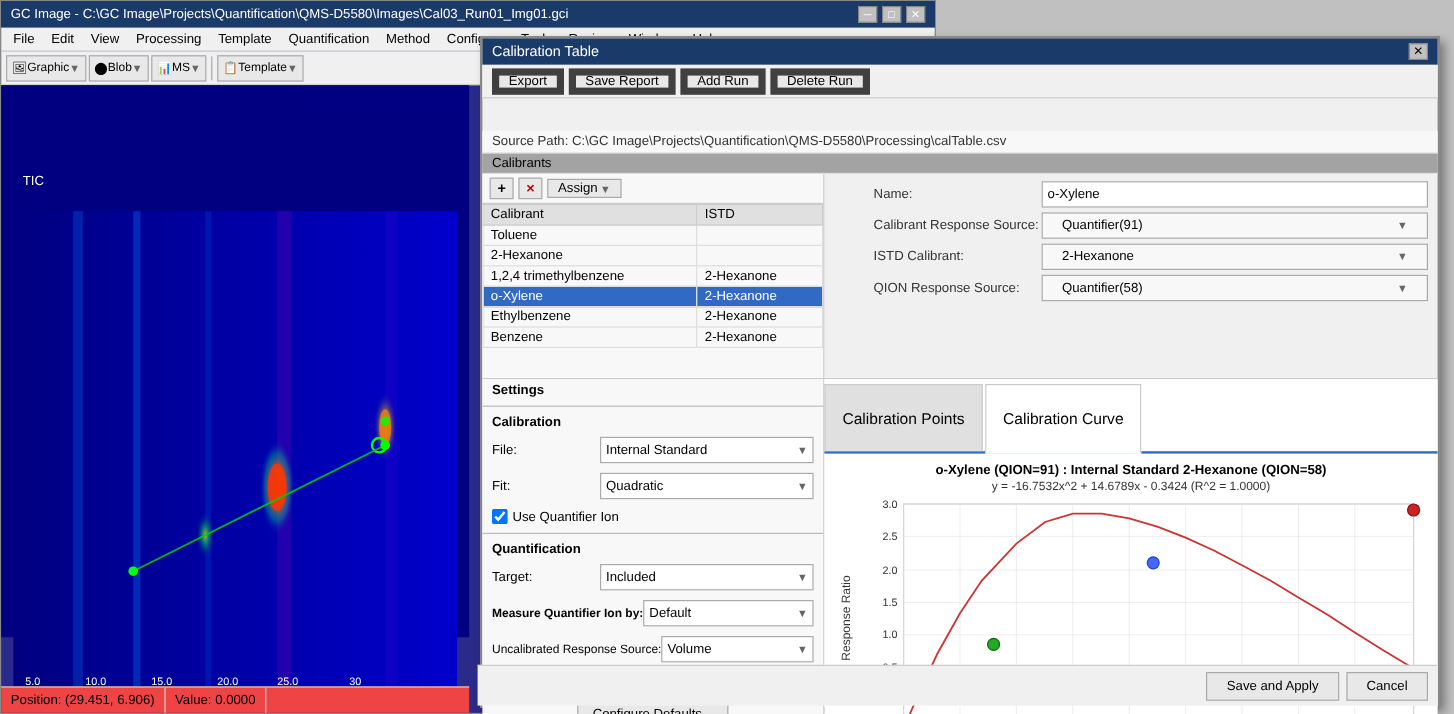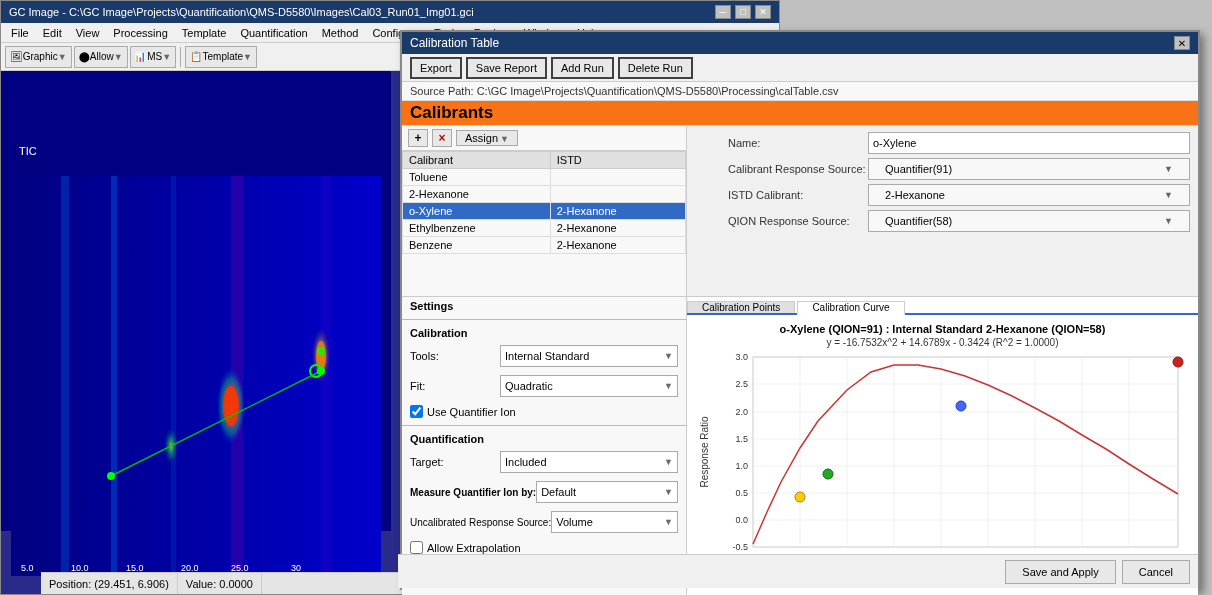--- a/index.html
+++ b/index.html
@@ -50,21 +50,21 @@
     }
     .tic-label {
       position: absolute; top: 74px; left: 18px; color: white; font-size: 11px;
       background: transparent;
     }
     .tic-canvas {
       position: absolute; top: 95px; left: 10px; width: 370px; height: 420px;
     }
     .status-bar {
       position: absolute; bottom: 0; left: 0; width: 390px; height: 22px;
-      background: #e5e5e5; display: flex; align-items: center; border-top: 1px solid #ccc; margin-left: 40px;
+      background: #ef4444; display: flex; align-items: center; border-top: 1px solid #ccc;
     }
     .status-item {
       padding: 0 8px; font-size: 11px; border-right: 1px solid #ccc; height: 100%;
       display: flex; align-items: center;
     }
 
     
     .dialog {
       position: absolute; top: 30px; left: 400px; width: 800px; height: 560px;
       background: #f0f0f0; border: 2px solid #888; box-shadow: 4px 4px 8px rgba(0,0,0,0.4);
@@ -78,28 +78,29 @@
       font-size: 10px; cursor: pointer; display: flex; align-items: center; justify-content: center;
       color: #000;
     }
 
     
     .dialog-toolbar {
       background: #f0f0f0; height: 28px; display: flex; align-items: center;
       padding: 0 8px; gap: 4px; border-bottom: 1px solid #ccc;
     }
     .dialog-btn {
-      padding: 2px 8px; font-size: 11px; cursor: pointer; border: 2px solid #404040;
+      padding: 2px 8px; font-size: 11px; cursor: pointer; border: 6px solid #404040;
       background: #e8e8e8; height: 22px; display: flex; align-items: center; gap: 4px;
     }
 
     
     .source-path {
       padding: 3px 8px; font-size: 11px; color: #333; border-bottom: 1px solid #ddd;
       background: #f8f8f8;
+      margin-top: 27px;
     }
 
     
     .calibrants-section {
       display: flex; height: 170px;
     }
     .calibrants-left {
       width: 285px; border-right: 1px solid #ccc; background: #f8f8f8;
     }
     .calibrants-toolbar {
@@ -143,21 +144,21 @@
       flex: 1; height: 22px; border: 1px solid #aaa; background: #f8f8f8;
       padding: 0 16px; font-size: 11px; display: flex; align-items: center;
       justify-content: space-between; cursor: pointer;
     }
 
     
     .tabs-row {
       display: flex; border-bottom: 2px solid #316ac5; margin: 4px 0;
     }
     .tab {
-      padding: 0 14px; font-size: 10px; cursor: pointer; border: 1px solid #ccc;
+      padding: 20px 14px; font-size: 13px; cursor: pointer; border: 1px solid #ccc;
       background: #e0e0e0; margin-right: 2px; border-bottom: none;
     }
     .tab.active { background: white; border-bottom: 2px solid white; margin-bottom: -2px; }
     .section-header {
       padding: 3px 8px; font-size: 11px; font-weight: bold;
     }
     .form-row {
       display: flex; align-items: center; padding: 3px 8px; margin-bottom: 2px;
     }
     .form-label { font-size: 11px; min-width: 90px; }
@@ -227,21 +228,21 @@
   </div>
 
   <div class="toolbar">
     <div class="toolbar-btn">
       <span>🖼</span>
       <span>Graphic</span>
       <span class="dropdown-arrow">▼</span>
     </div>
     <div class="toolbar-btn">
       <span>⬤</span>
-      <span>Allow</span>
+      <span>Blob</span>
       <span class="dropdown-arrow">▼</span>
     </div>
     <div class="toolbar-btn">
       <span>📊</span>
       <span>MS</span>
       <span class="dropdown-arrow">▼</span>
     </div>
     <div class="toolbar-separator"></div>
     <div class="toolbar-btn">
       <span>📋</span>
@@ -325,21 +326,21 @@
     <button class="dialog-btn">Save Report</button>
     <button class="dialog-btn">Add Run</button>
     <button class="dialog-btn">Delete Run</button>
   </div>
 
   <div class="source-path">
     <span>Source Path:</span>
     <span>C:\GC Image\Projects\Quantification\QMS-D5580\Processing\calTable.csv</span>
   </div>
 
-  <div style="background:#f97316; padding: 2px 8px; font-size:17px; font-weight:bold; border-bottom:1px solid #ddd;">
+  <div style="background:#a3a3a3; padding: 2px 8px; font-size:11px; font-weight:normal; border-bottom:1px solid #ddd;">
     <span>Calibrants</span>
   </div>
 
   <div class="calibrants-section">
 
     <div class="calibrants-left">
       <div class="calibrants-toolbar">
         <div class="cal-add-btn">+</div>
         <div class="cal-del-btn" style="color:#cc0000;">×</div>
         <div class="assign-btn">
@@ -357,20 +358,24 @@
           </thead>
           <tbody id="calibrant-tbody">
           <tr>
                 <td>Toluene</td>
                 <td></td>
               </tr>
               <tr>
                 <td>2-Hexanone</td>
                 <td></td>
               </tr>
+              <tr>
+                <td>1,2,4 trimethylbenzene</td>
+                <td>2-Hexanone</td>
+              </tr>
               <tr class="selected">
                 <td>o-Xylene</td>
                 <td>2-Hexanone</td>
               </tr>
               <tr>
                 <td>Ethylbenzene</td>
                 <td>2-Hexanone</td>
               </tr>
               <tr>
                 <td>Benzene</td>
@@ -410,21 +415,21 @@
     </div>
   </div>
 
   <div style="display:flex; height:310px; border-top:1px solid #ccc;">
 
     <div style="width:285px; border-right:1px solid #ccc; background:#f8f8f8; overflow-y:auto; padding-bottom:4px;">
       <div class="section-header">Settings</div>
       <hr class="section-divider">
       <div class="section-header">Calibration</div>
       <div class="form-row">
-        <span class="form-label">Tools:</span>
+        <span class="form-label">File:</span>
         <div class="form-select">
           <span>Internal Standard</span>
           <span class="dropdown-arrow">▼</span>
         </div>
       </div>
       <div class="form-row">
         <span class="form-label">Fit:</span>
         <div class="form-select">
           <span>Quadratic</span>
           <span class="dropdown-arrow">▼</span>

